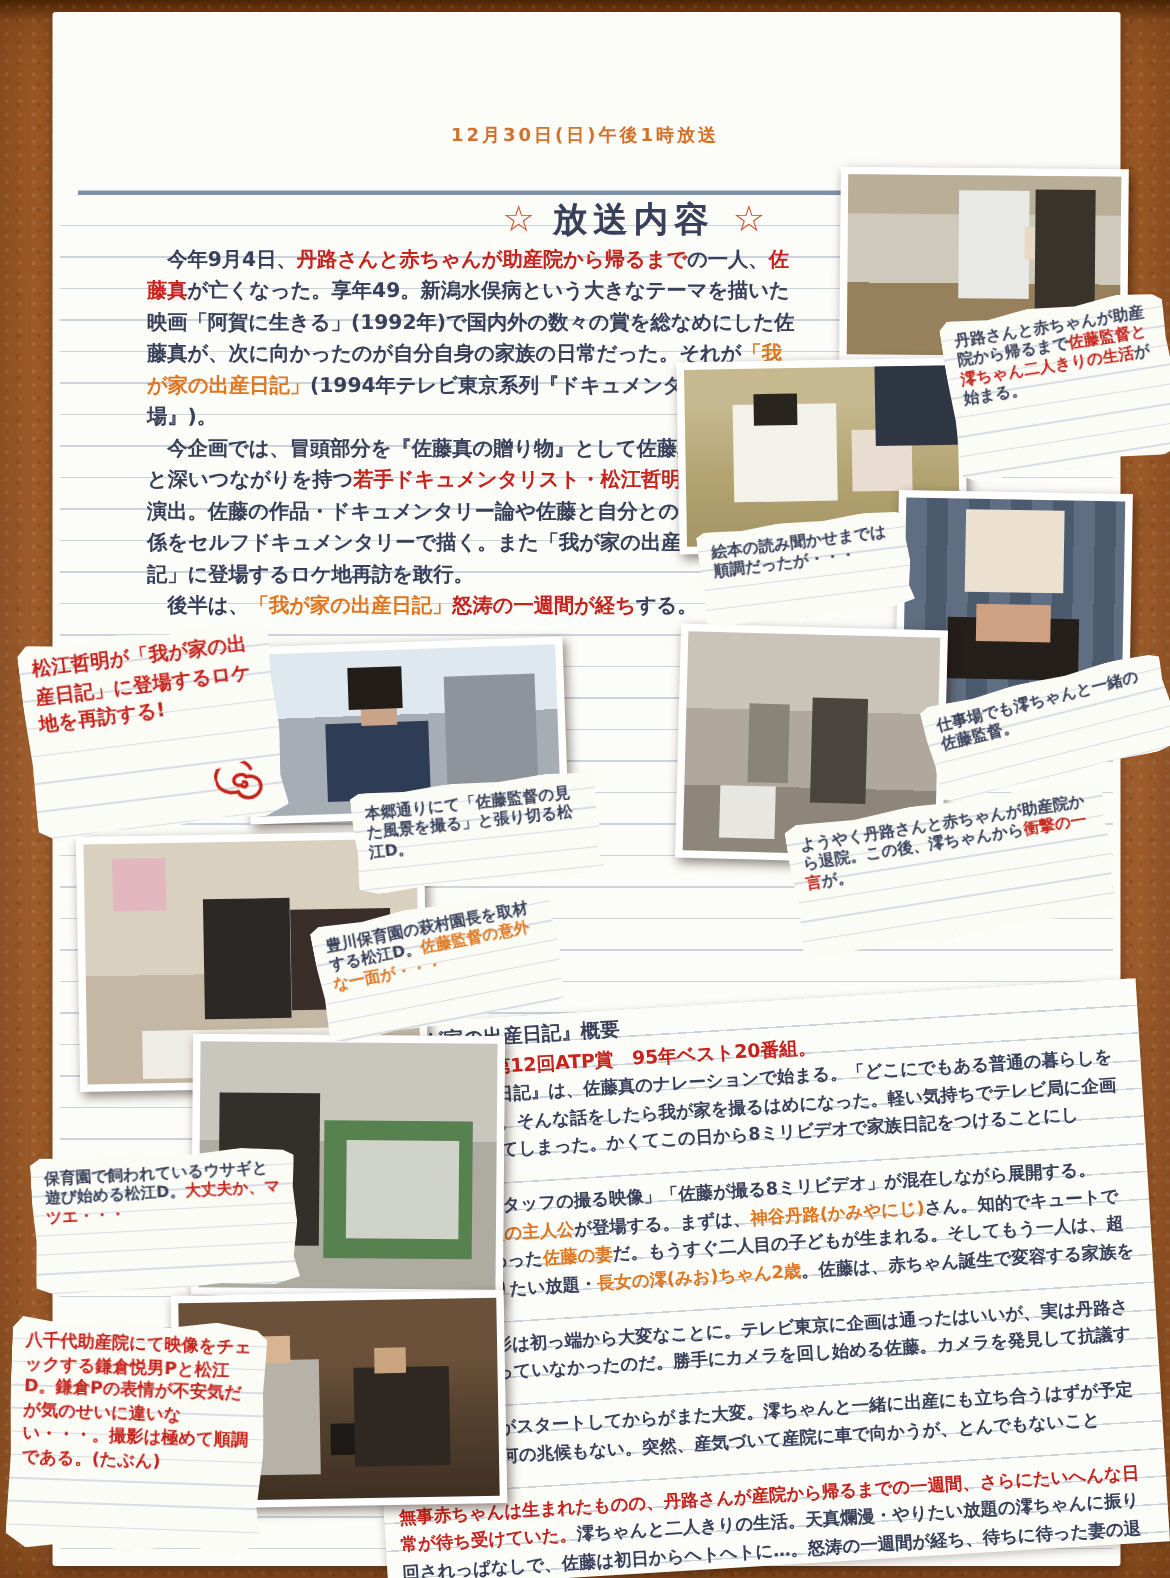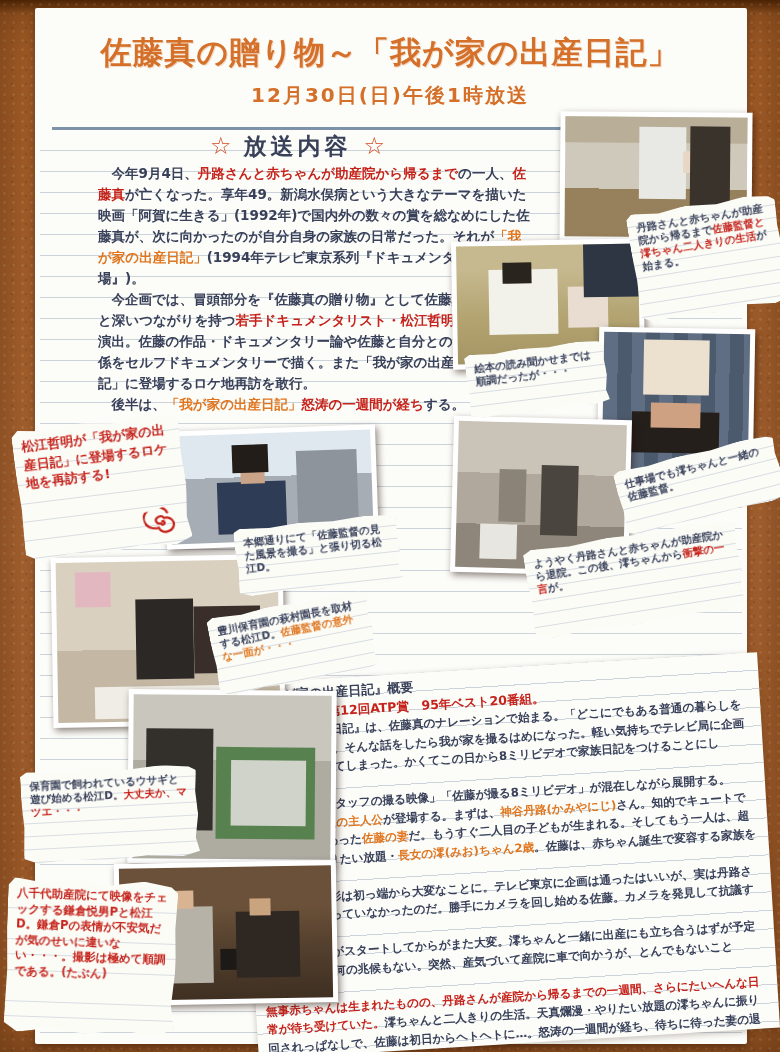--- a/index.html
+++ b/index.html
@@ -16,22 +16,22 @@
   .paper{position:absolute;left:35px;top:8px;width:712px;height:1036px;
     background:#fcfcf8;border-radius:2px;
     box-shadow:0 3px 10px rgba(40,15,0,.5);}
   .ruled{position:absolute;left:40px;top:130px;width:702px;height:910px;
     background:repeating-linear-gradient(180deg,transparent 0 20px,#ccd3db 20px 21px);}
   .headrule{position:absolute;left:52px;top:127px;width:678px;height:3px;background:#7d91a8;}
   .title{position:absolute;left:50px;top:32px;width:680px;text-align:center;
     color:#d4702a;font-size:31px;font-weight:bold;letter-spacing:1px;
     text-shadow:1px 1px 0 rgba(212,112,42,.25);}
   .subtitle{position:absolute;left:50px;top:82px;width:680px;text-align:center;
-    color:#d4702a;font-size:20px;font-weight:bold;letter-spacing:2px;}
-  .bc-heading{position:absolute;left:210px;top:131px;width:300px;text-align:left;
+    color:#d4702a;font-size:12px;font-weight:bold;letter-spacing:2px;}
+  .bc-heading{position:absolute;left:210px;top:131px;width:300px;text-align:right;
     font-size:23px;font-weight:bold;color:#39415a;letter-spacing:4px;}
   .bc-heading .star{color:#d0491f;font-size:24px;letter-spacing:0;}
   .para{position:absolute;font-weight:bold;color:#39415a;white-space:pre-wrap;}
   .para1{left:98px;top:163px;width:432px;font-size:13.5px;line-height:21px;}
   .para2{left:98px;top:289px;width:376px;font-size:13.5px;line-height:21px;}
   .c-ink{color:#39415a;}
   .c-red{color:#c5231b;}
   .c-orange{color:#e0761f;}
   
   .photo{position:absolute;background:#fff;padding:5px;box-shadow:2px 3px 7px rgba(30,10,0,.5);z-index:4;}
@@ -126,21 +126,20 @@
   .ov-body{font-size:11.6px;font-weight:bold;line-height:18.5px;white-space:pre-wrap;}
 </style>
 </head>
 <body>
 
 <div class="board">
   <div class="paper"></div>
   <div class="ruled"></div>
   <div class="headrule"></div>
 
-  <div class="title">佐藤真の贈り物～「我が家の出産日記」</div>
   <div class="subtitle">12月30日(日)午後1時放送</div>
 
   <div class="bc-heading"><span class="star">☆</span> <span>放送内容</span> <span class="star">☆</span></div>
 
   <div class="para para1"><span class="c-ink">　今年9月4日、</span><span class="c-red">丹路さんと赤ちゃんが助産院から帰るまで</span><span class="c-ink">の一人、</span><span class="c-red">佐藤真</span><span class="c-ink">が亡くなった。享年49。新潟水俣病という大きなテーマを描いた映画「阿賀に生きる」(1992年)で国内外の数々の賞を総なめにした佐藤真が、次に向かったのが自分自身の家族の日常だった。それが</span><span class="c-orange">「我が家の出産日記」</span><span class="c-ink">(1994年テレビ東京系列『ドキュメンタリー人間劇場』)。</span></div>
   <div class="para para2"><span class="c-ink">　今企画では、冒頭部分を『佐藤真の贈り物』として佐藤真と深いつながりを持つ</span><span class="c-red">若手ドキュメンタリスト・松江哲明</span><span class="c-ink">が演出。佐藤の作品・ドキュメンタリー論や佐藤と自分との関係をセルフドキュメンタリーで描く。また「我が家の出産日記」に登場するロケ地再訪を敢行。</span><span class="c-ink">
 　後半は、</span><span class="c-orange">「我が家の出産日記」</span><span class="c-red">怒涛の一週間が経ち</span><span class="c-ink">する。</span></div>
 
   <div class="photo ph-kitchen">
       <div class="photo-img"></div>

